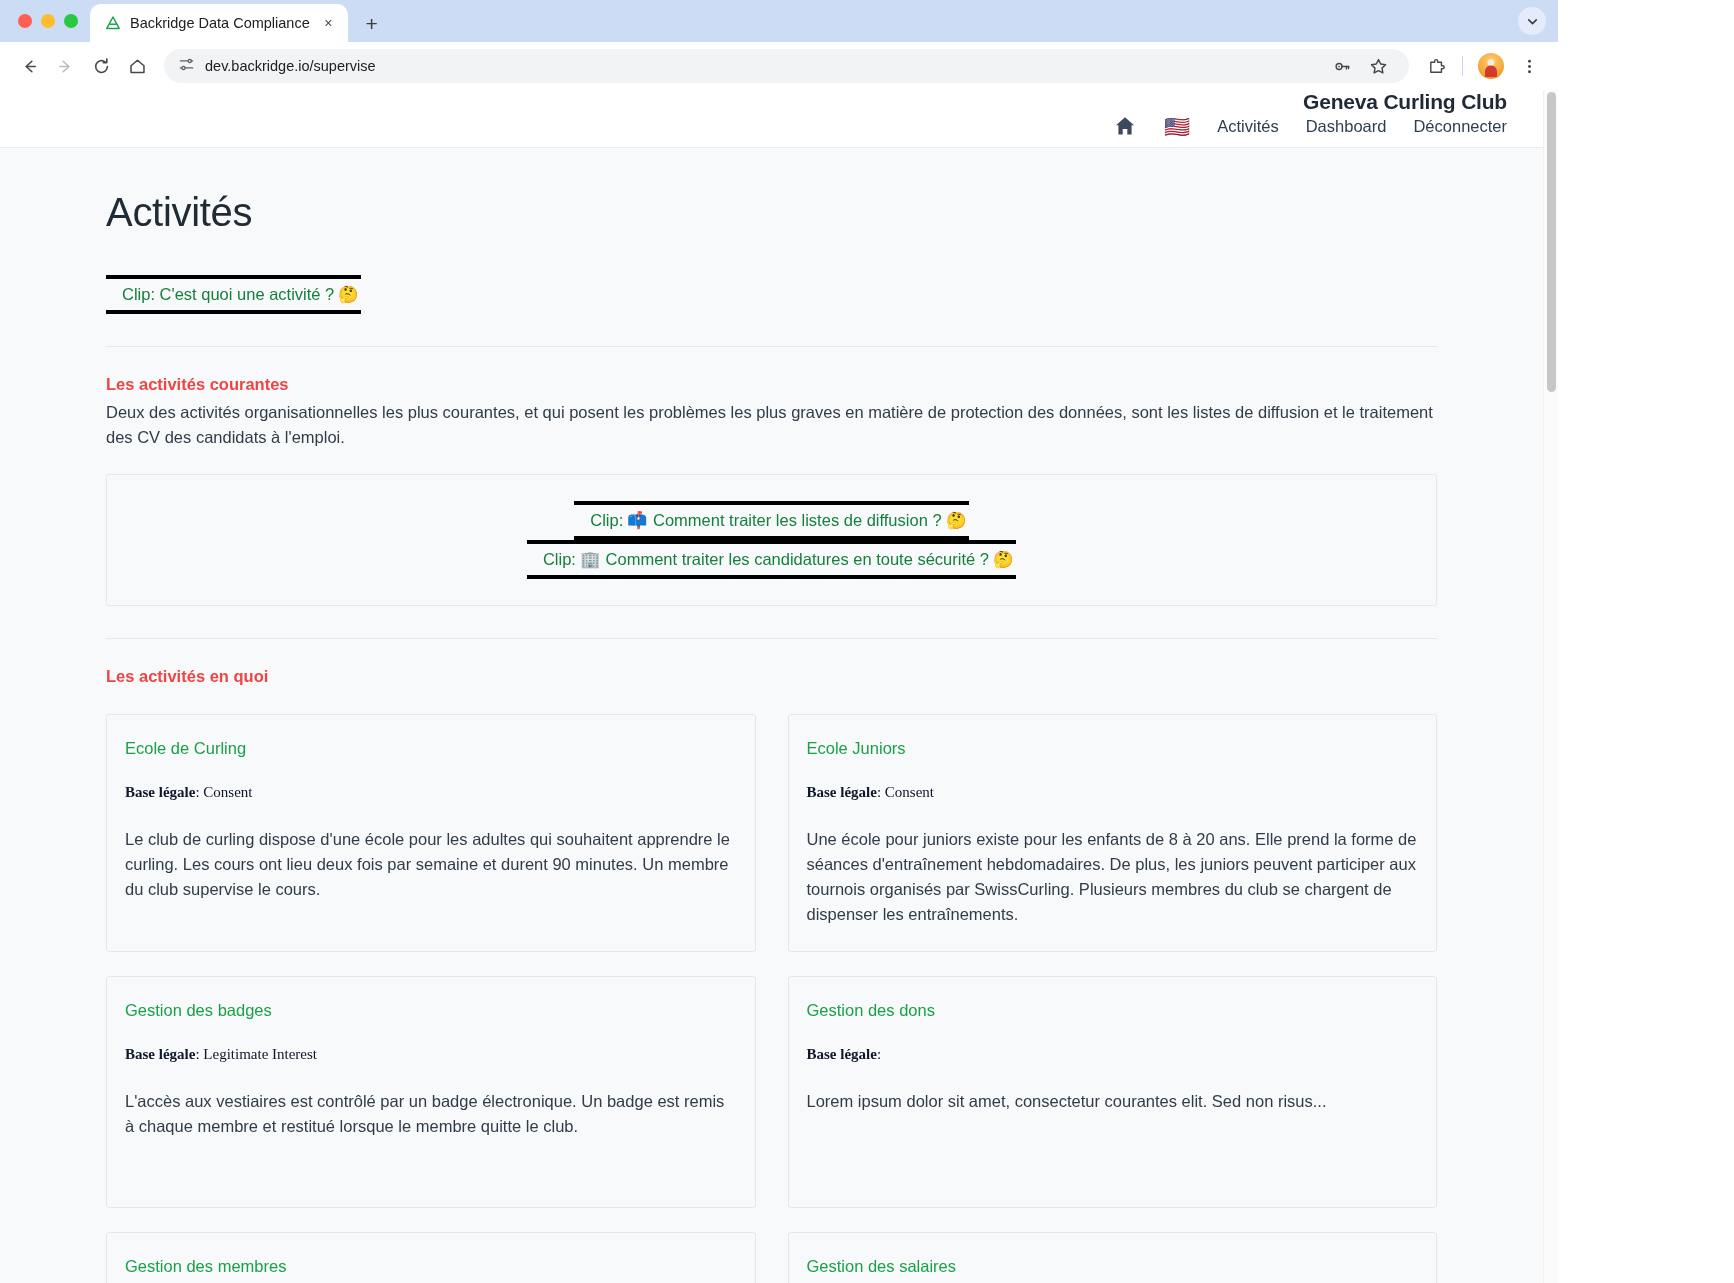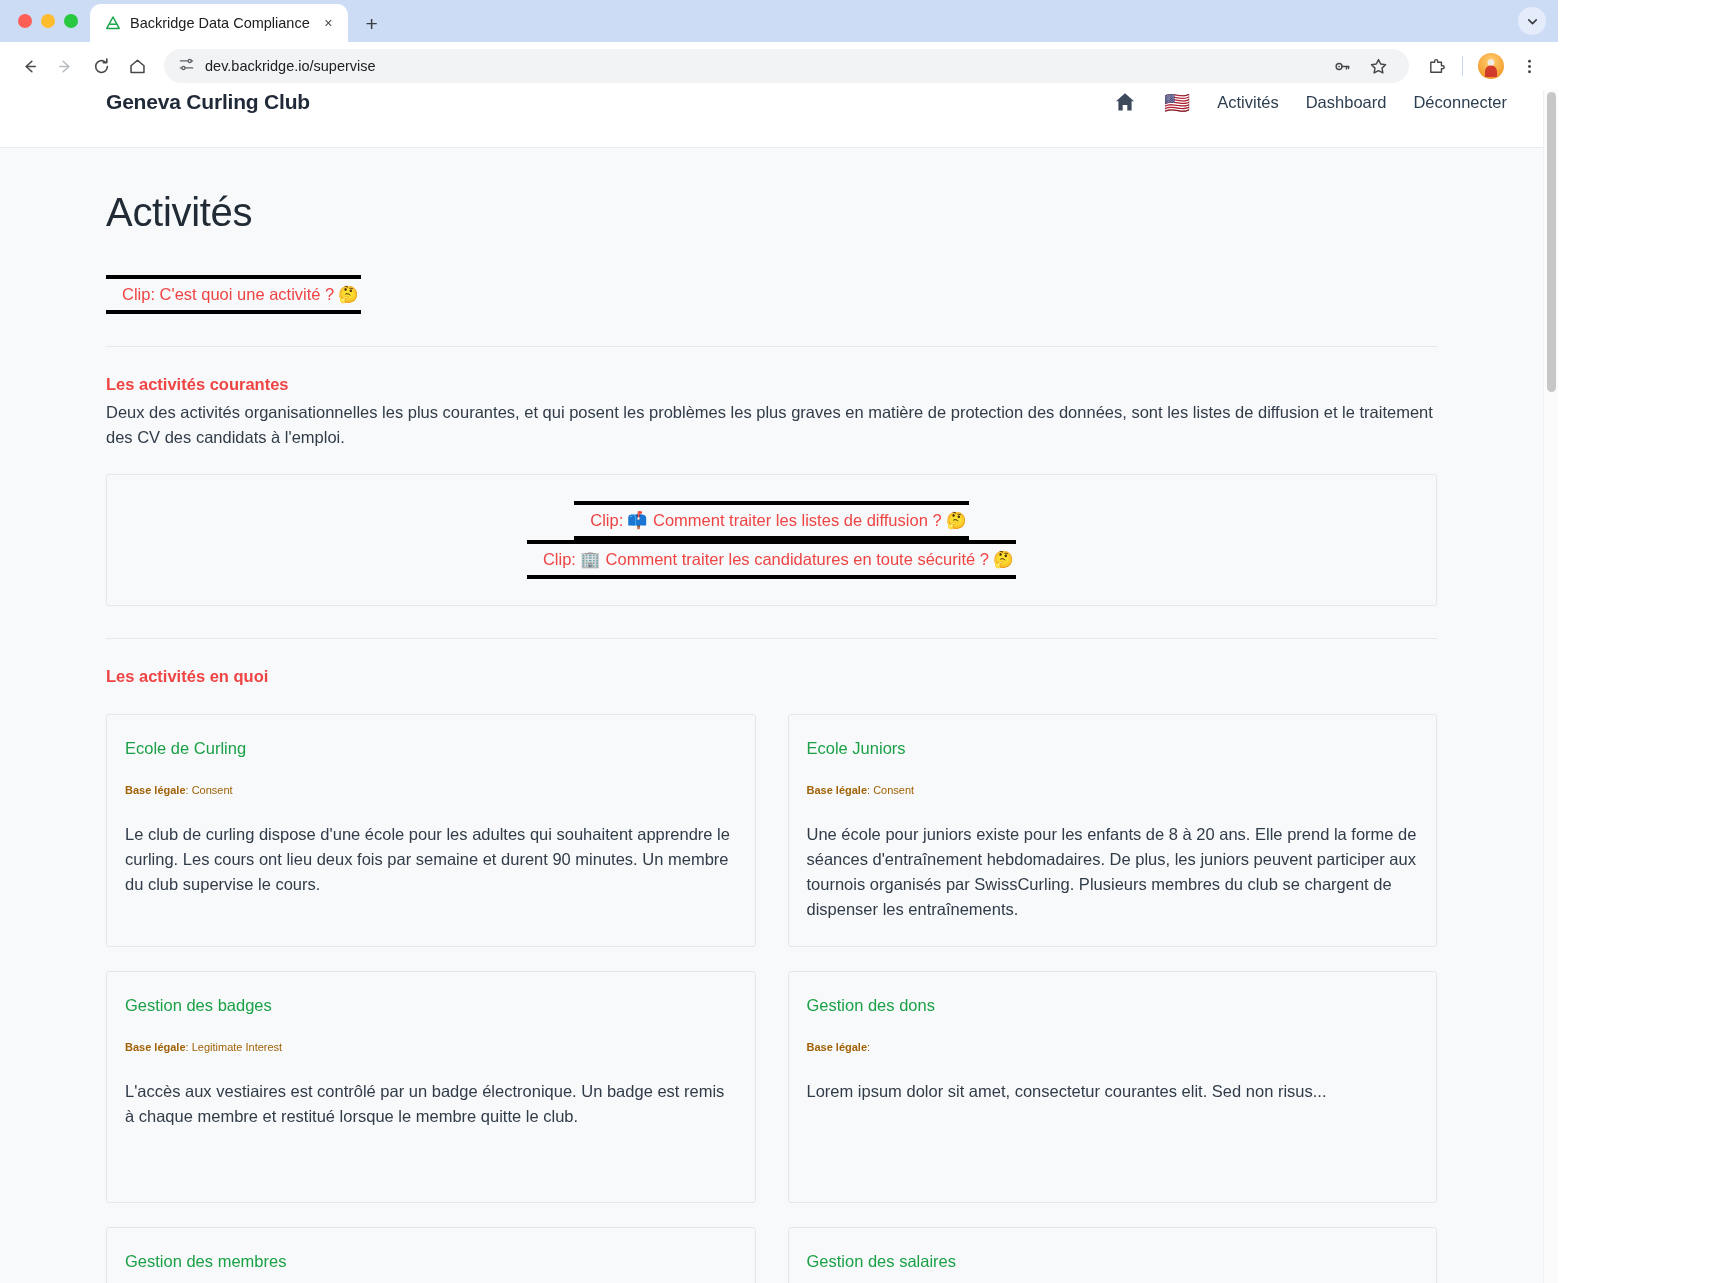--- a/index.html
+++ b/index.html
@@ -124,22 +124,23 @@
     background: #c7c7c7;
     border-radius: 5px;
   }
 
   
   .site-header {
     height: 58px;
     background: #ffffff;
     border-bottom: 1px solid #e9ecef;
     display: flex;
-    align-items: flex-start;
+    align-items: flex-end;
     padding: 0 36px 0 106px;
+    flex-direction: column;
   }
   .brand { font-size: 21px; font-weight: bold; color: #1f2937; letter-spacing: -0.2px; }
   .nav { margin-left: auto; display: flex; align-items: center; gap: 27px; }
   .nav-icon { display: flex; align-items: center; justify-content: center; color: #3d4a5c; }
   .nav-flag { font-size: 21px; line-height: 1; }
   .nav-link { font-size: 16.5px; color: #2c3e50; white-space: nowrap; }
 
   
   .content { padding: 0 106px; }
 
@@ -153,21 +154,21 @@
 
   .clip-wrap { padding: 40px 0 0 0; }
   .clip-line {
     display: inline-block;
     border-top: 4px solid #000000;
     border-bottom: 4px solid #000000;
     padding: 6px 2px 6px 16px;
   }
   .clip-link {
     font-size: 16.5px;
-    color: #ef4444;
+    color: #15803d;
     white-space: nowrap;
     text-align: right;
   }
 
   .hr {
     border: 0;
     border-top: 1px solid #e6e8eb;
     margin: 32px 0 0 0;
   }
 
@@ -208,23 +209,24 @@
     background: #f8f9fa;
     padding: 24px 18px 24px 18px;
     min-height: 232px;
   }
   .card-title {
     font-size: 16.5px;
     color: #1aa147;
     margin-bottom: 26px;
   }
   .card-legal {
-    font-size: 11px;
-    color: #a16207;
+    font-size: 15px;
+    color: #0f172a;
     margin-bottom: 26px;
+    font-family: Liberation Serif, serif;
   }
   .card-legal b { font-weight: bold; }
   .card-desc {
     font-size: 16.5px;
     color: #313c49;
     line-height: 1.52;
   }
 </style>
 </head>
 <body>

